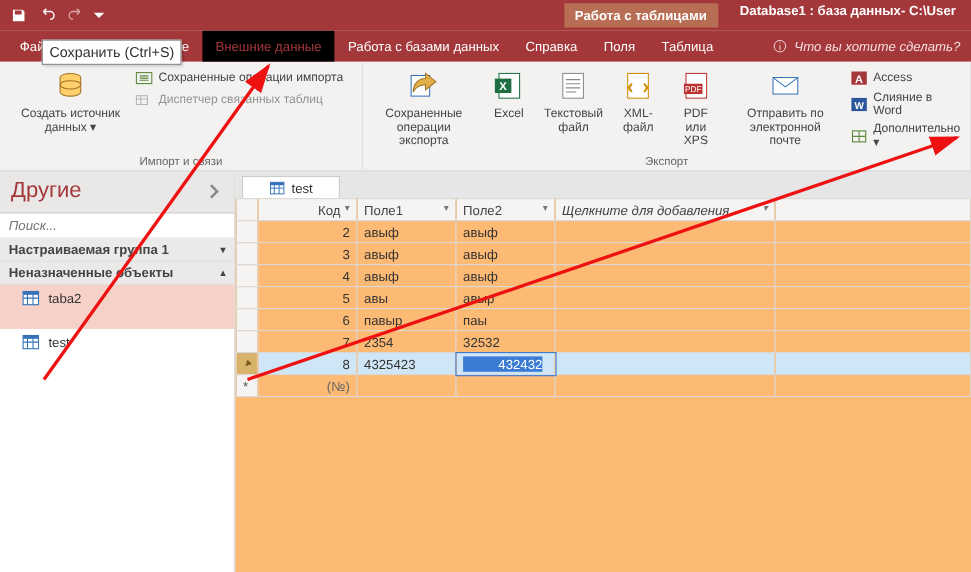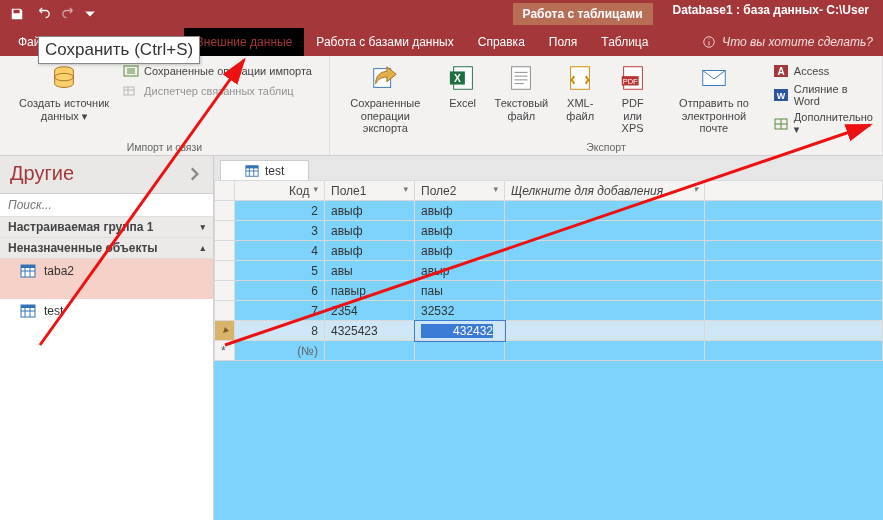--- a/index.html
+++ b/index.html
@@ -56,21 +56,21 @@
     background: #000000;
     color: #a4373a;
   }
   .tooltip {
     position: absolute;
     left: 38px;
     top: 36px;
     background: #fff;
     border: 1px solid #888;
     padding: 3px 6px;
-    font-size: 17px;
+    font-size: 13px;
     z-index: 40;
     box-shadow: 1px 1px 3px rgba(0,0,0,.2);
   }
   .tellme { margin-left:auto; display:flex; align-items:center; gap:6px; padding-right:10px; font-style: italic; color:#f6dedf;}
   .tellme svg { width:14px; height:14px; }
   .ribbon {
     background: #f3f2f1;
     border-bottom: 1px solid #d0cece;
     height: 100px;
     display: flex;
@@ -140,21 +140,21 @@
   .doc-tab {
     position:absolute; left:6px; top:4px; background:#fff;
     border:1px solid #ccc; border-bottom:none;
     padding:3px 24px 3px 24px; font-size:12px;
     display:flex; align-items:center; gap:6px;
   }
   .doc-tab .ticon { width:14px; height:14px; }
   .doc-tab .ticon svg { width:14px; height:14px;}
   .datasheet {
     position:absolute; left:0; top:24px; right:0; bottom:0;
-    background:#7dd3fc;
+    background:#fdba74;
   }
   table.ds { border-collapse:collapse; font-size:12px; width:100%; table-layout:fixed;}
   table.ds th, table.ds td {
     border:1px solid #d9d9d9; padding:2px 6px; height:20px;
     text-align:left; overflow:hidden; white-space:nowrap;
   }
   table.ds th {
     background:#f5f4f3; color:#444; font-weight:normal;
     position:relative;
   }

